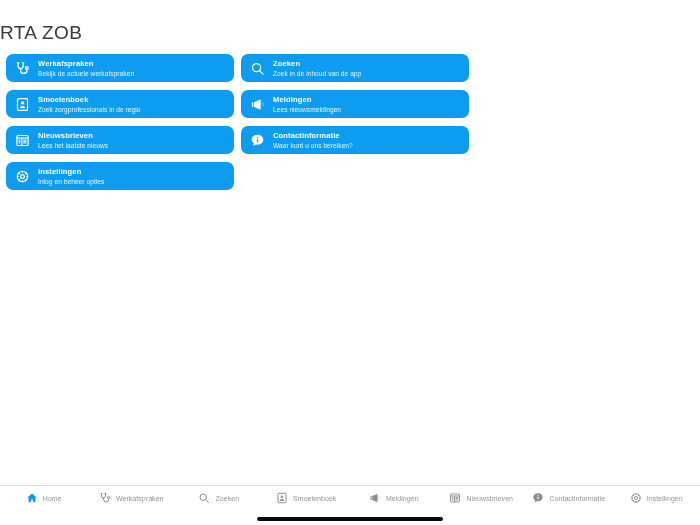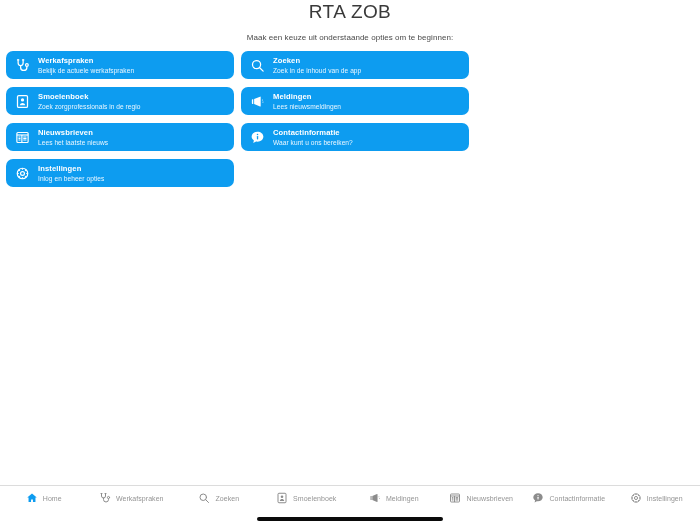--- a/index.html
+++ b/index.html
@@ -13,22 +13,21 @@
   body {
     font-family: "Liberation Sans", sans-serif;
     background: #ffffff;
     color: #3c3c3c;
     position: relative;
   }
 
   
   .app-header {
     width: 100%;
-    padding-top: 0;
-    text-align: center;
+    padding-top: 21px;
   }
 
   .app-title {
     font-size: 19px;
     font-weight: 400;
     letter-spacing: 0.4px;
     color: #3a3a3a;
     line-height: 24px;
   }
 
@@ -147,21 +146,20 @@
     height: 4px;
     border-radius: 3px;
     background: #0a0a0a;
   }
 </style>
 </head>
 <body>
 
 <div class="app-header">
   <div class="app-title">RTA ZOB</div>
-  <div class="app-subtitle">Maak een keuze uit onderstaande opties om te beginnen:</div>
 </div>
 
 <div class="card-grid">
 
   <div class="menu-card">
     <span class="card-icon">
       <svg viewBox="0 0 24 24" fill="none" stroke="currentColor" stroke-width="2" stroke-linecap="round" stroke-linejoin="round">
         <path d="M5 3v5a4 4 0 0 0 8 0V3"></path>
           <path d="M4 3h2"></path>
           <path d="M12 3h2"></path>

